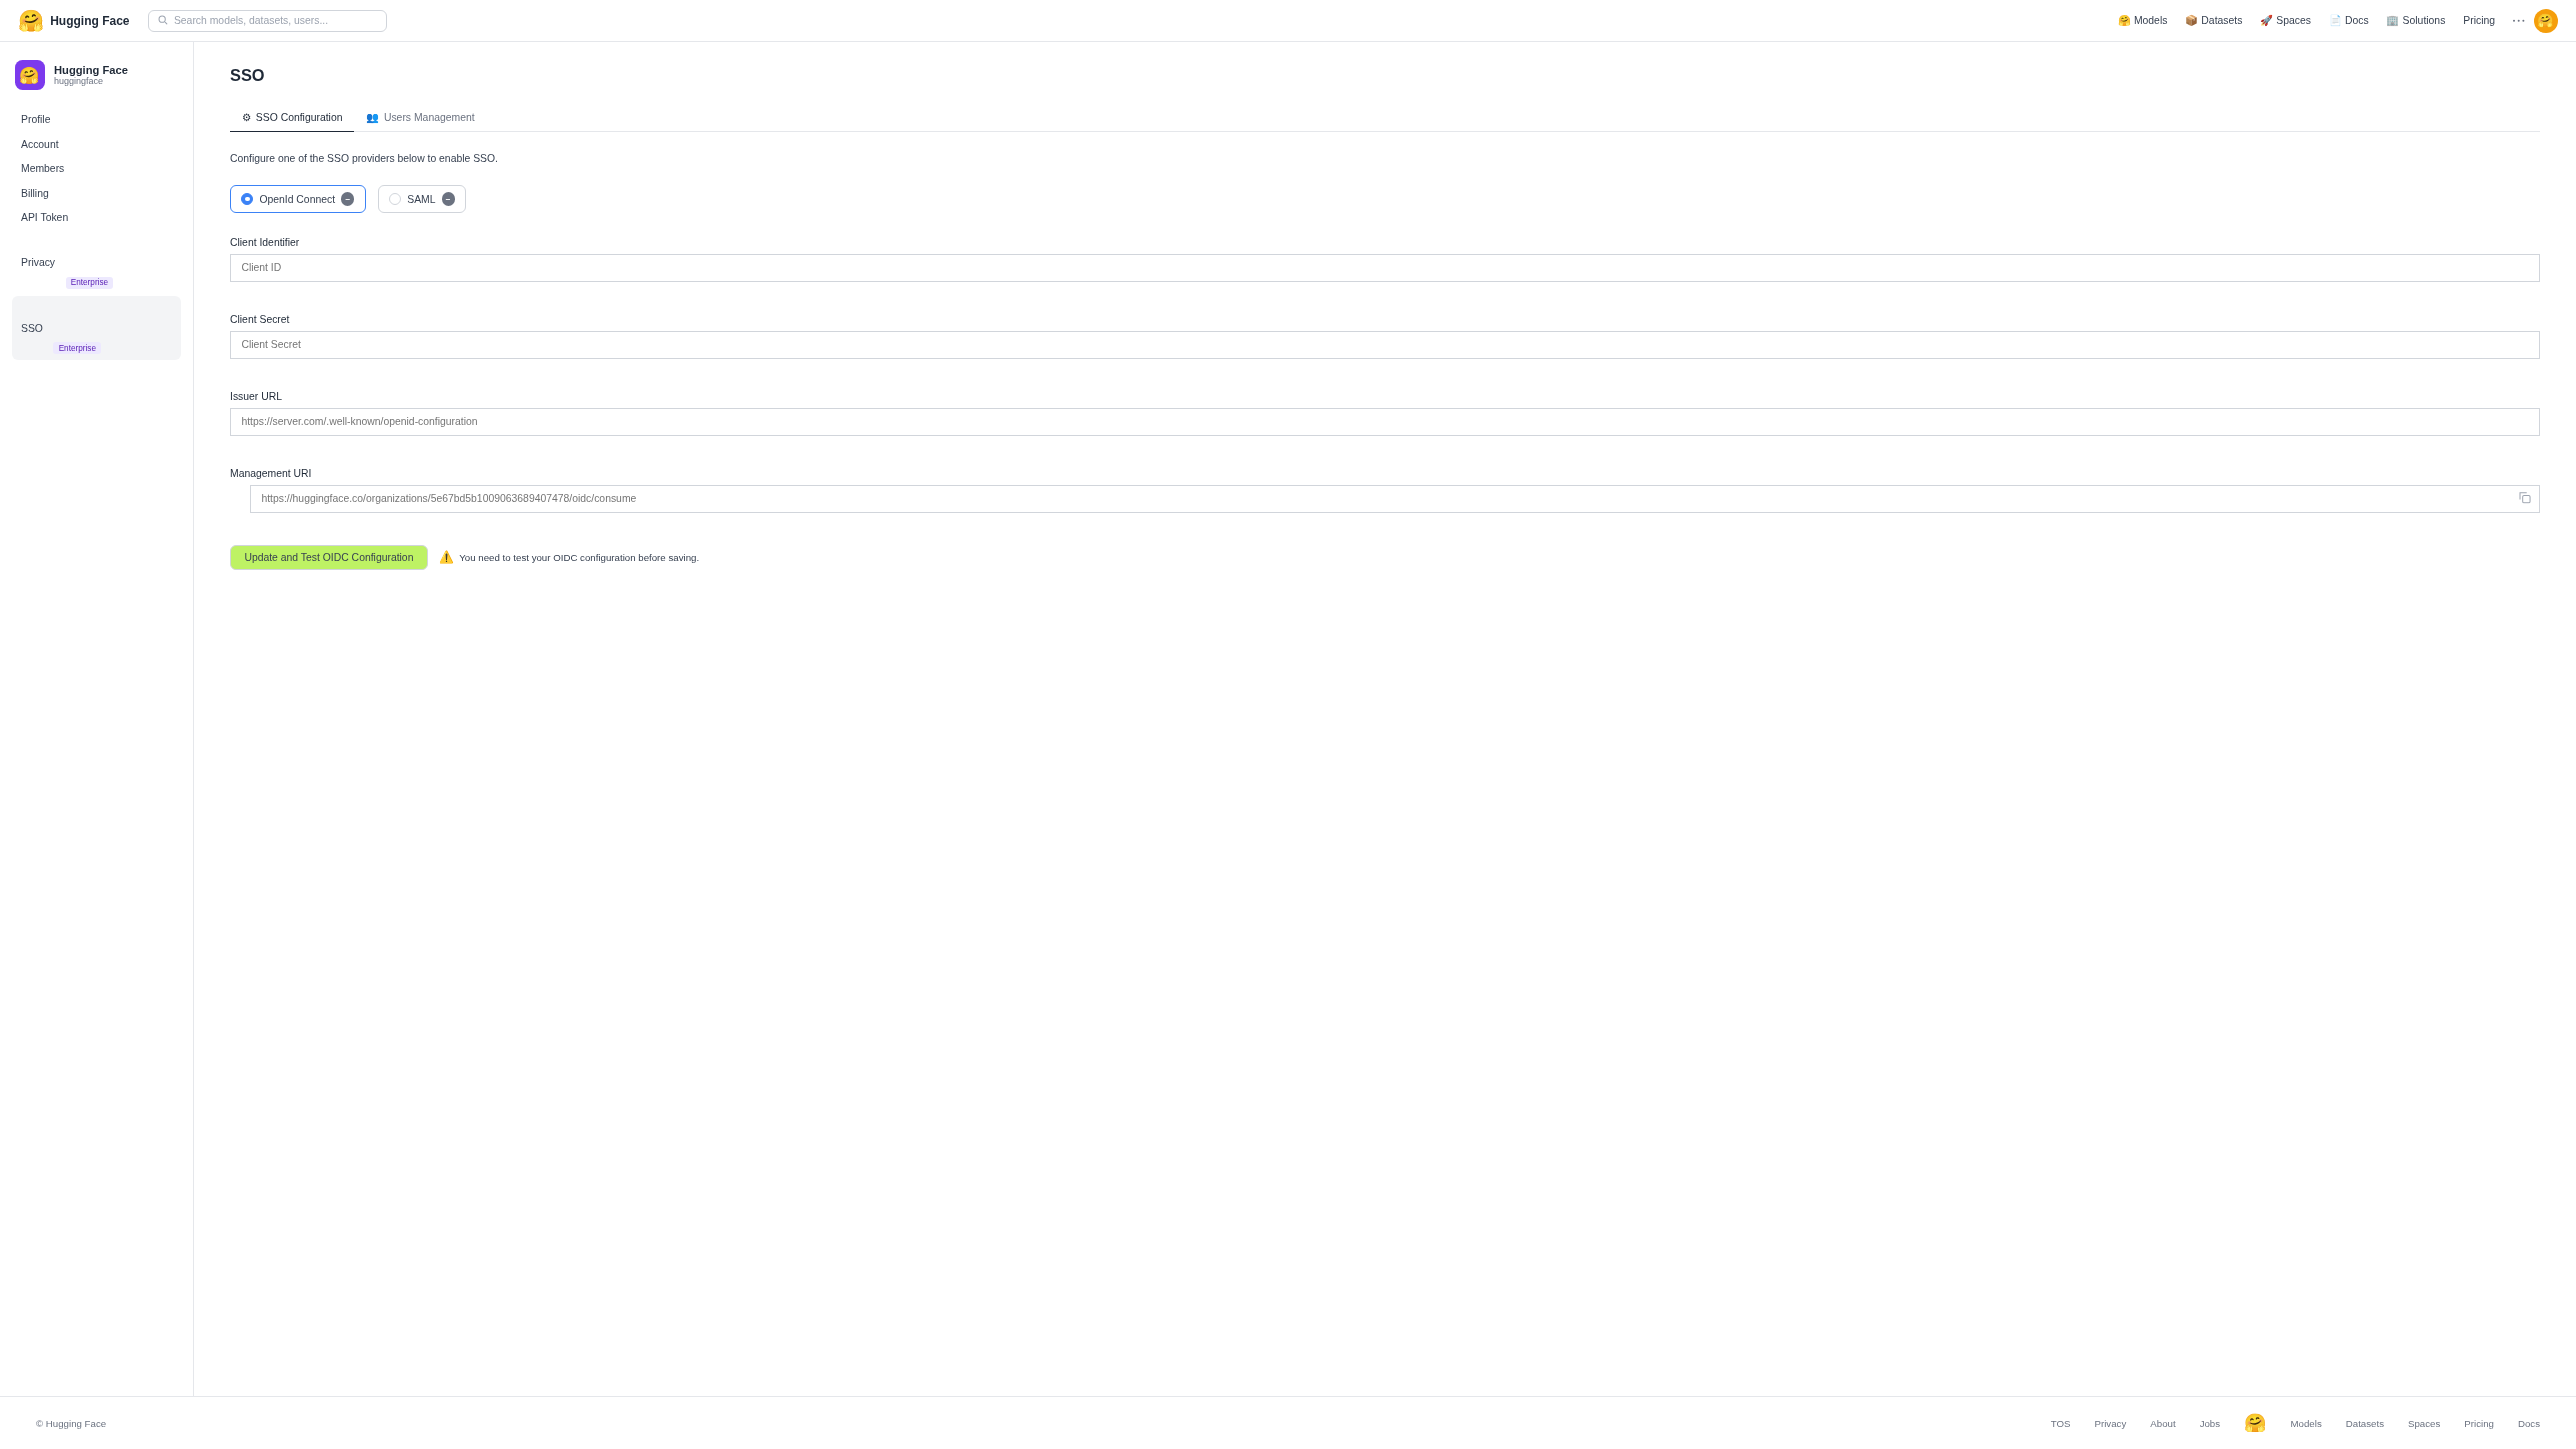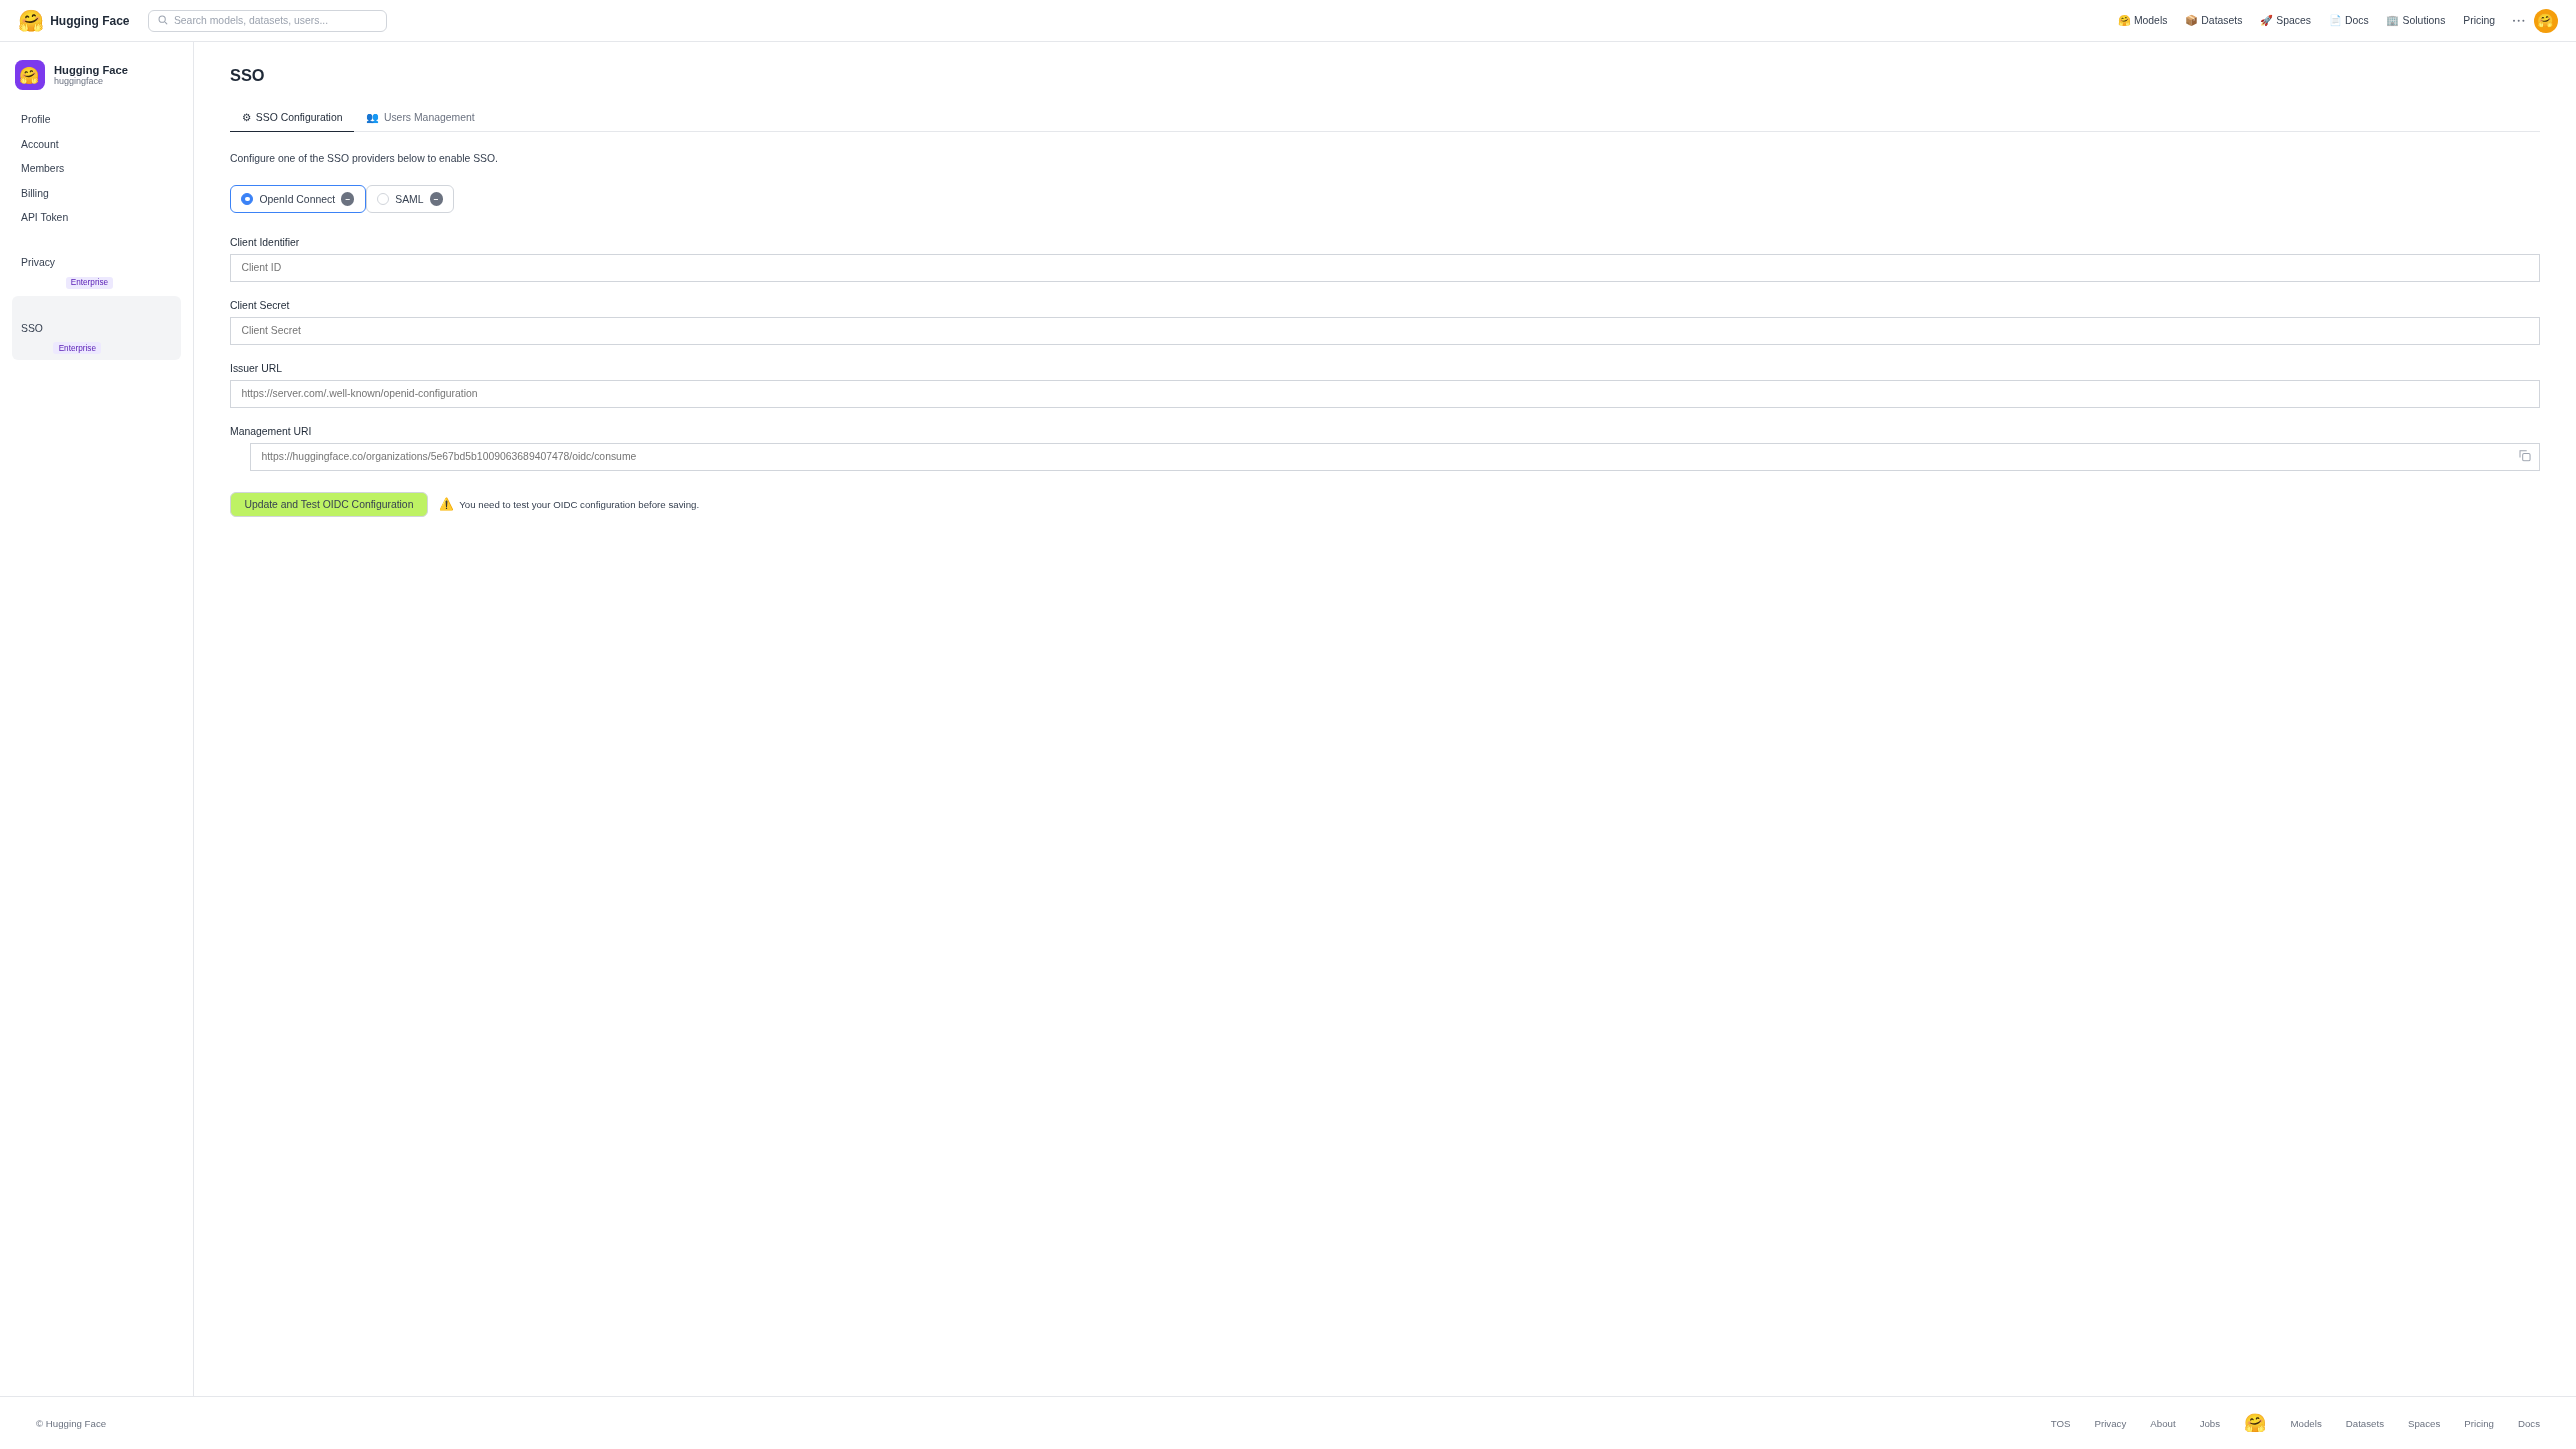--- a/index.html
+++ b/index.html
@@ -37,30 +37,30 @@
     .page-title { font-size: 16.4px; font-weight: 700; margin-bottom: 18px; color: #1f2937; }
 
     
     .tabs { display: flex; border-bottom: 0.7px solid #e5e7eb; margin-bottom: 21px; gap: 0; }
     .tab { display: flex; align-items: center; gap: 4.5px; padding: 7.5px 12px; font-size: 10.4px; color: #6b7280; cursor: pointer; border-bottom: 1.5px solid transparent; margin-bottom: -0.7px; }
     .tab.active { color: #1f2937; border-bottom: 1.5px solid #1f2937; font-weight: 500; }
 
     .description { color: #374151; font-size: 10.4px; margin-bottom: 21px; }
 
     
-    .radio-group { display: flex; margin-bottom: 24px; }
+    .radio-group { display: flex; gap: 12px; margin-bottom: 24px; }
     .radio-option { display: flex; align-items: center; gap: 6px; padding: 6px 10.4px; border: 0.7px solid #d1d5db; border-radius: 6px; cursor: pointer; font-size: 10.4px; color: #374151; }
     .radio-option.selected { border-color: #3b82f6; }
     .radio-dot { width: 12px; height: 12px; border-radius: 50%; border: 1.5px solid #d1d5db; display: flex; align-items: center; justify-content: center; }
     .radio-dot.selected { border-color: #3b82f6; background: #3b82f6; }
     .radio-dot.selected::after { content: ''; width: 4.5px; height: 4.5px; background: white; border-radius: 50%; }
     .minus-icon { width: 13.4px; height: 13.4px; border-radius: 50%; background: #6b7280; color: white; display: flex; align-items: center; justify-content: center; font-size: 8.2px; font-weight: 700; }
 
     
-    .form-section { margin-bottom: 18px; }
+    .form-section { margin-bottom: 32px; }
     .form-label { font-size: 10.4px; font-weight: 500; color: #1f2937; margin-bottom: 6px; display: block; }
     .form-input { width: 100%; padding: 7.5px 10.4px; border: 0.7px solid #d1d5db; border-radius: 0; font-size: 10.4px; color: #9ca3af; outline: none; background: #fff; }
     .form-input-wrapper { position: relative; padding-left: 20px; }
     .copy-icon { position: absolute; right: 9px; top: 50%; transform: translateY(-50%); color: #9ca3af; cursor: pointer; font-size: 12px; }
 
     
     .btn-group { display: flex; align-items: center; gap: 12px; margin-top: 21px; }
     .btn-secondary { padding: 6px 13.4px; border: 0.7px solid #d1d5db; border-radius: 6px; background: #bef264; cursor: pointer; font-size: 10.4px; color: #374151; }
     .warning-text { display: flex; align-items: center; gap: 4.5px; color: #374151; font-size: 9.7px; }
     .warning-icon { font-size: 12px; }

